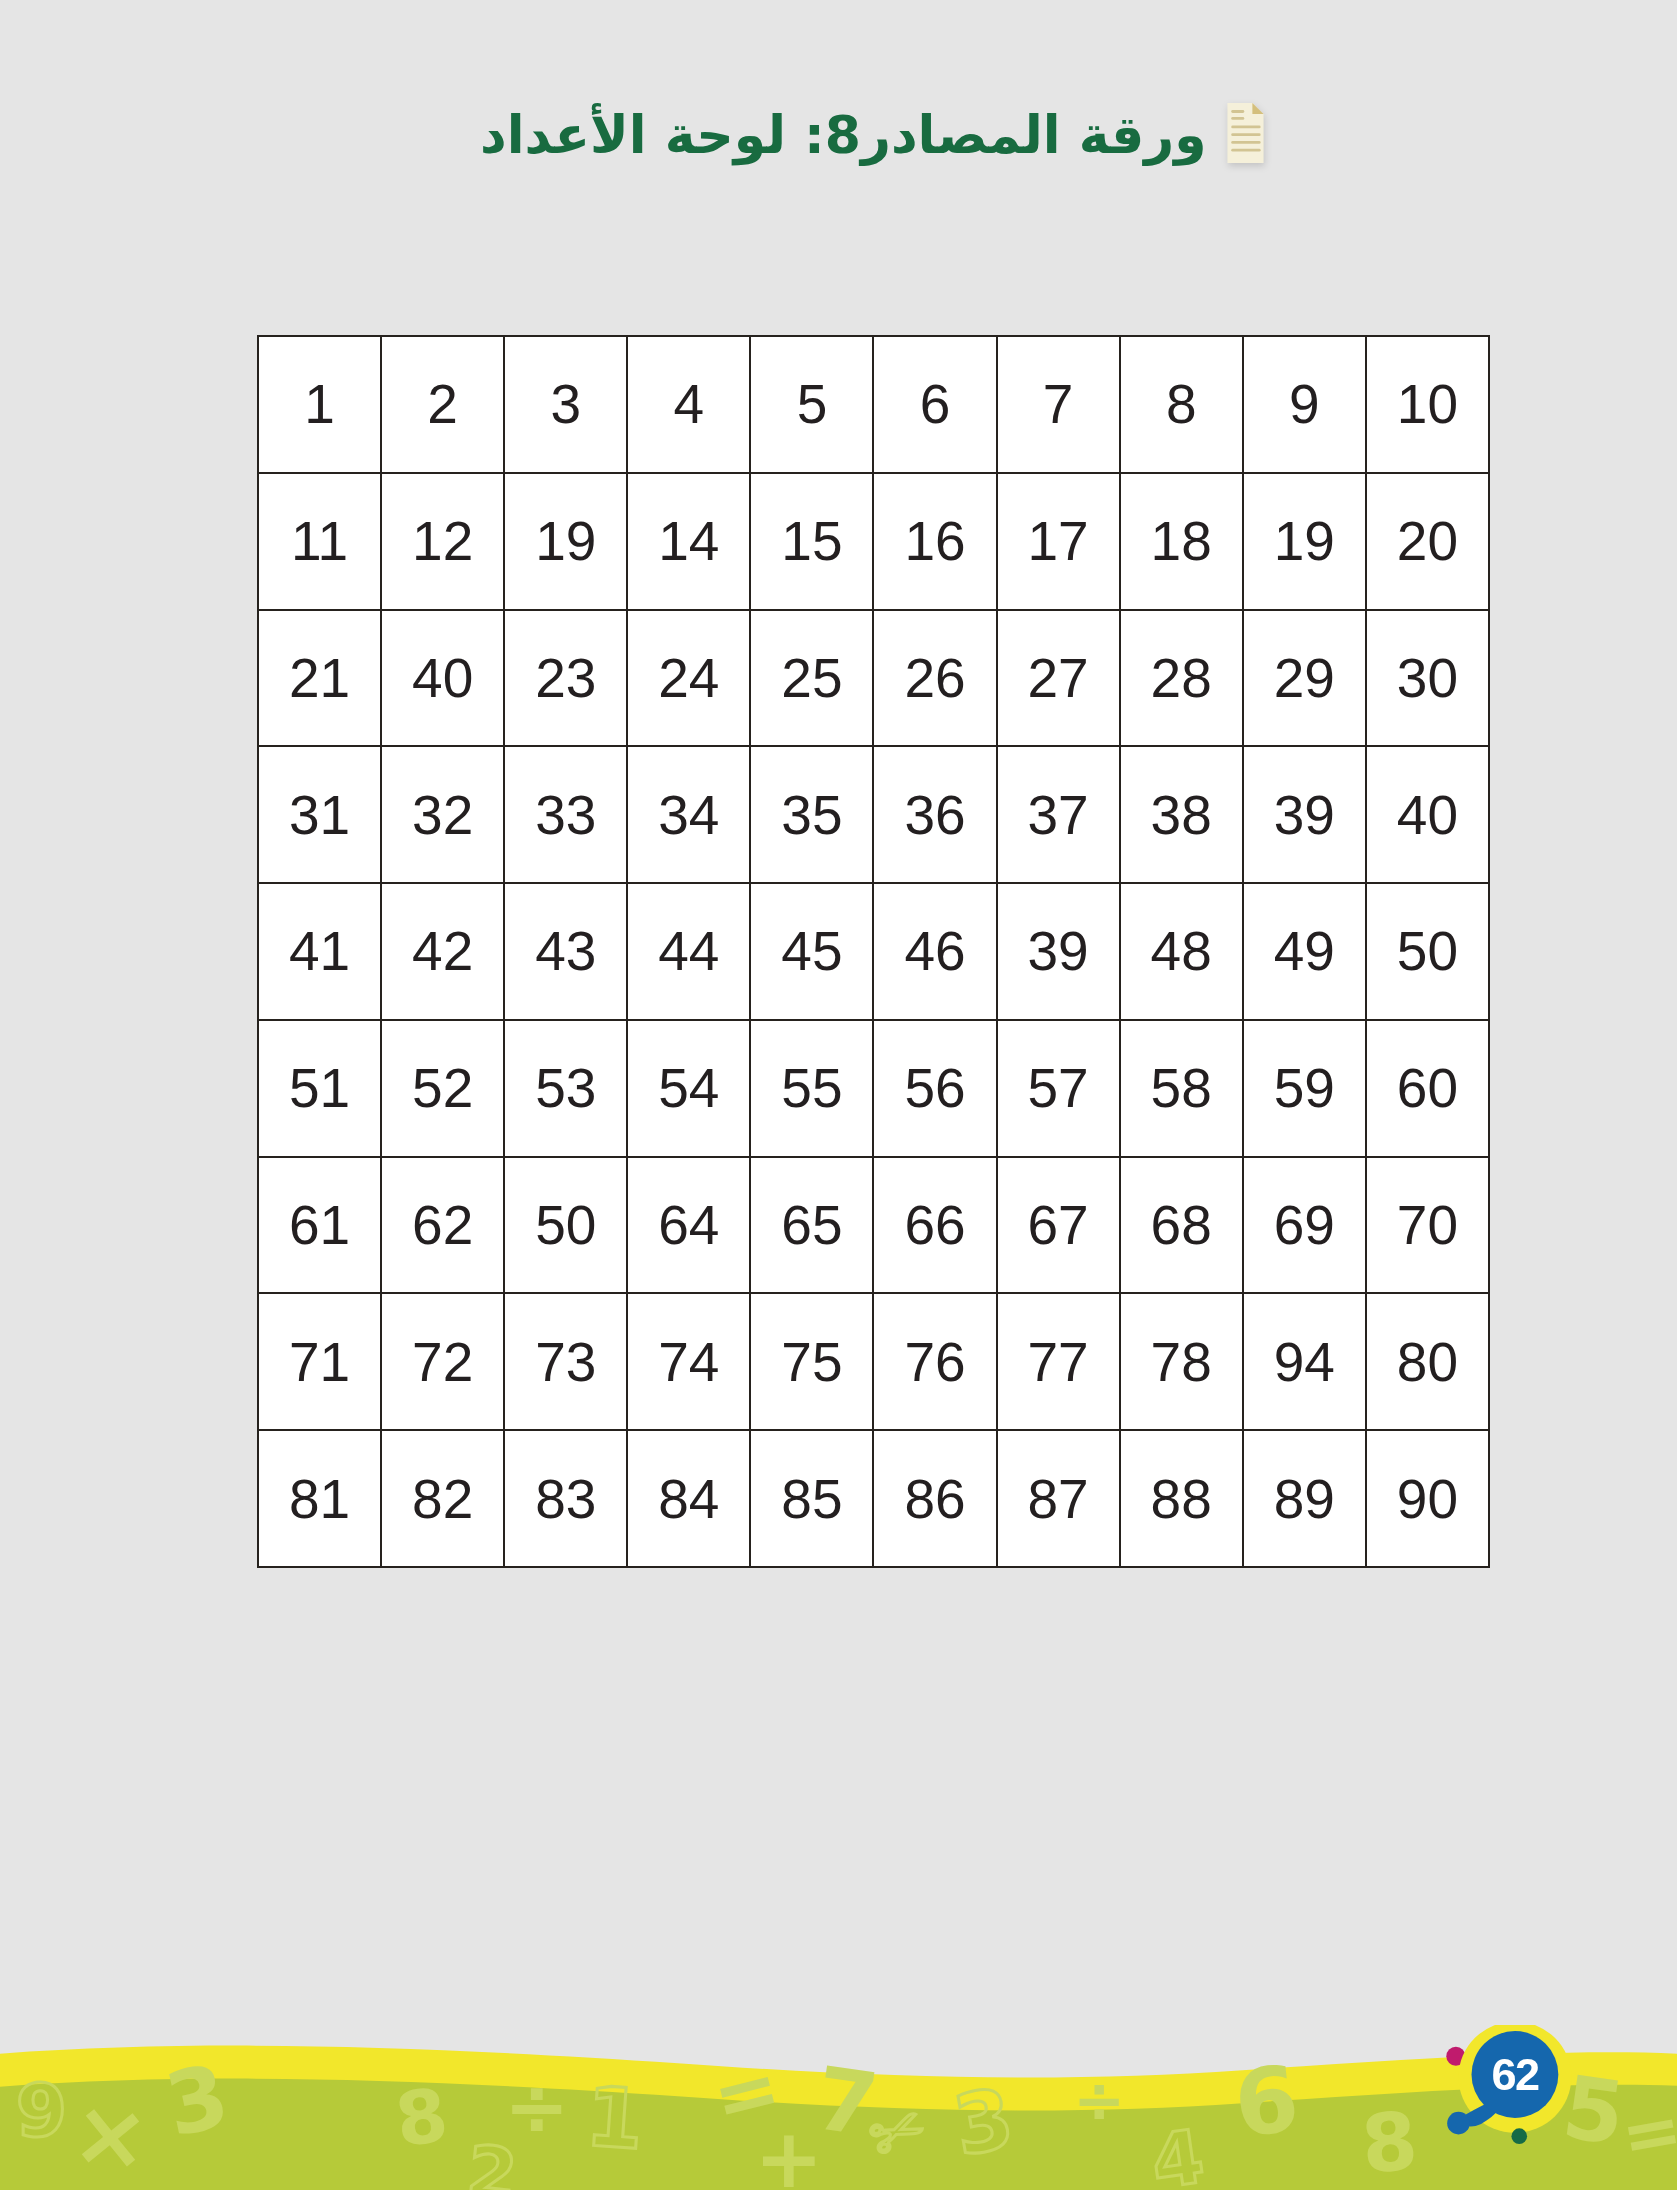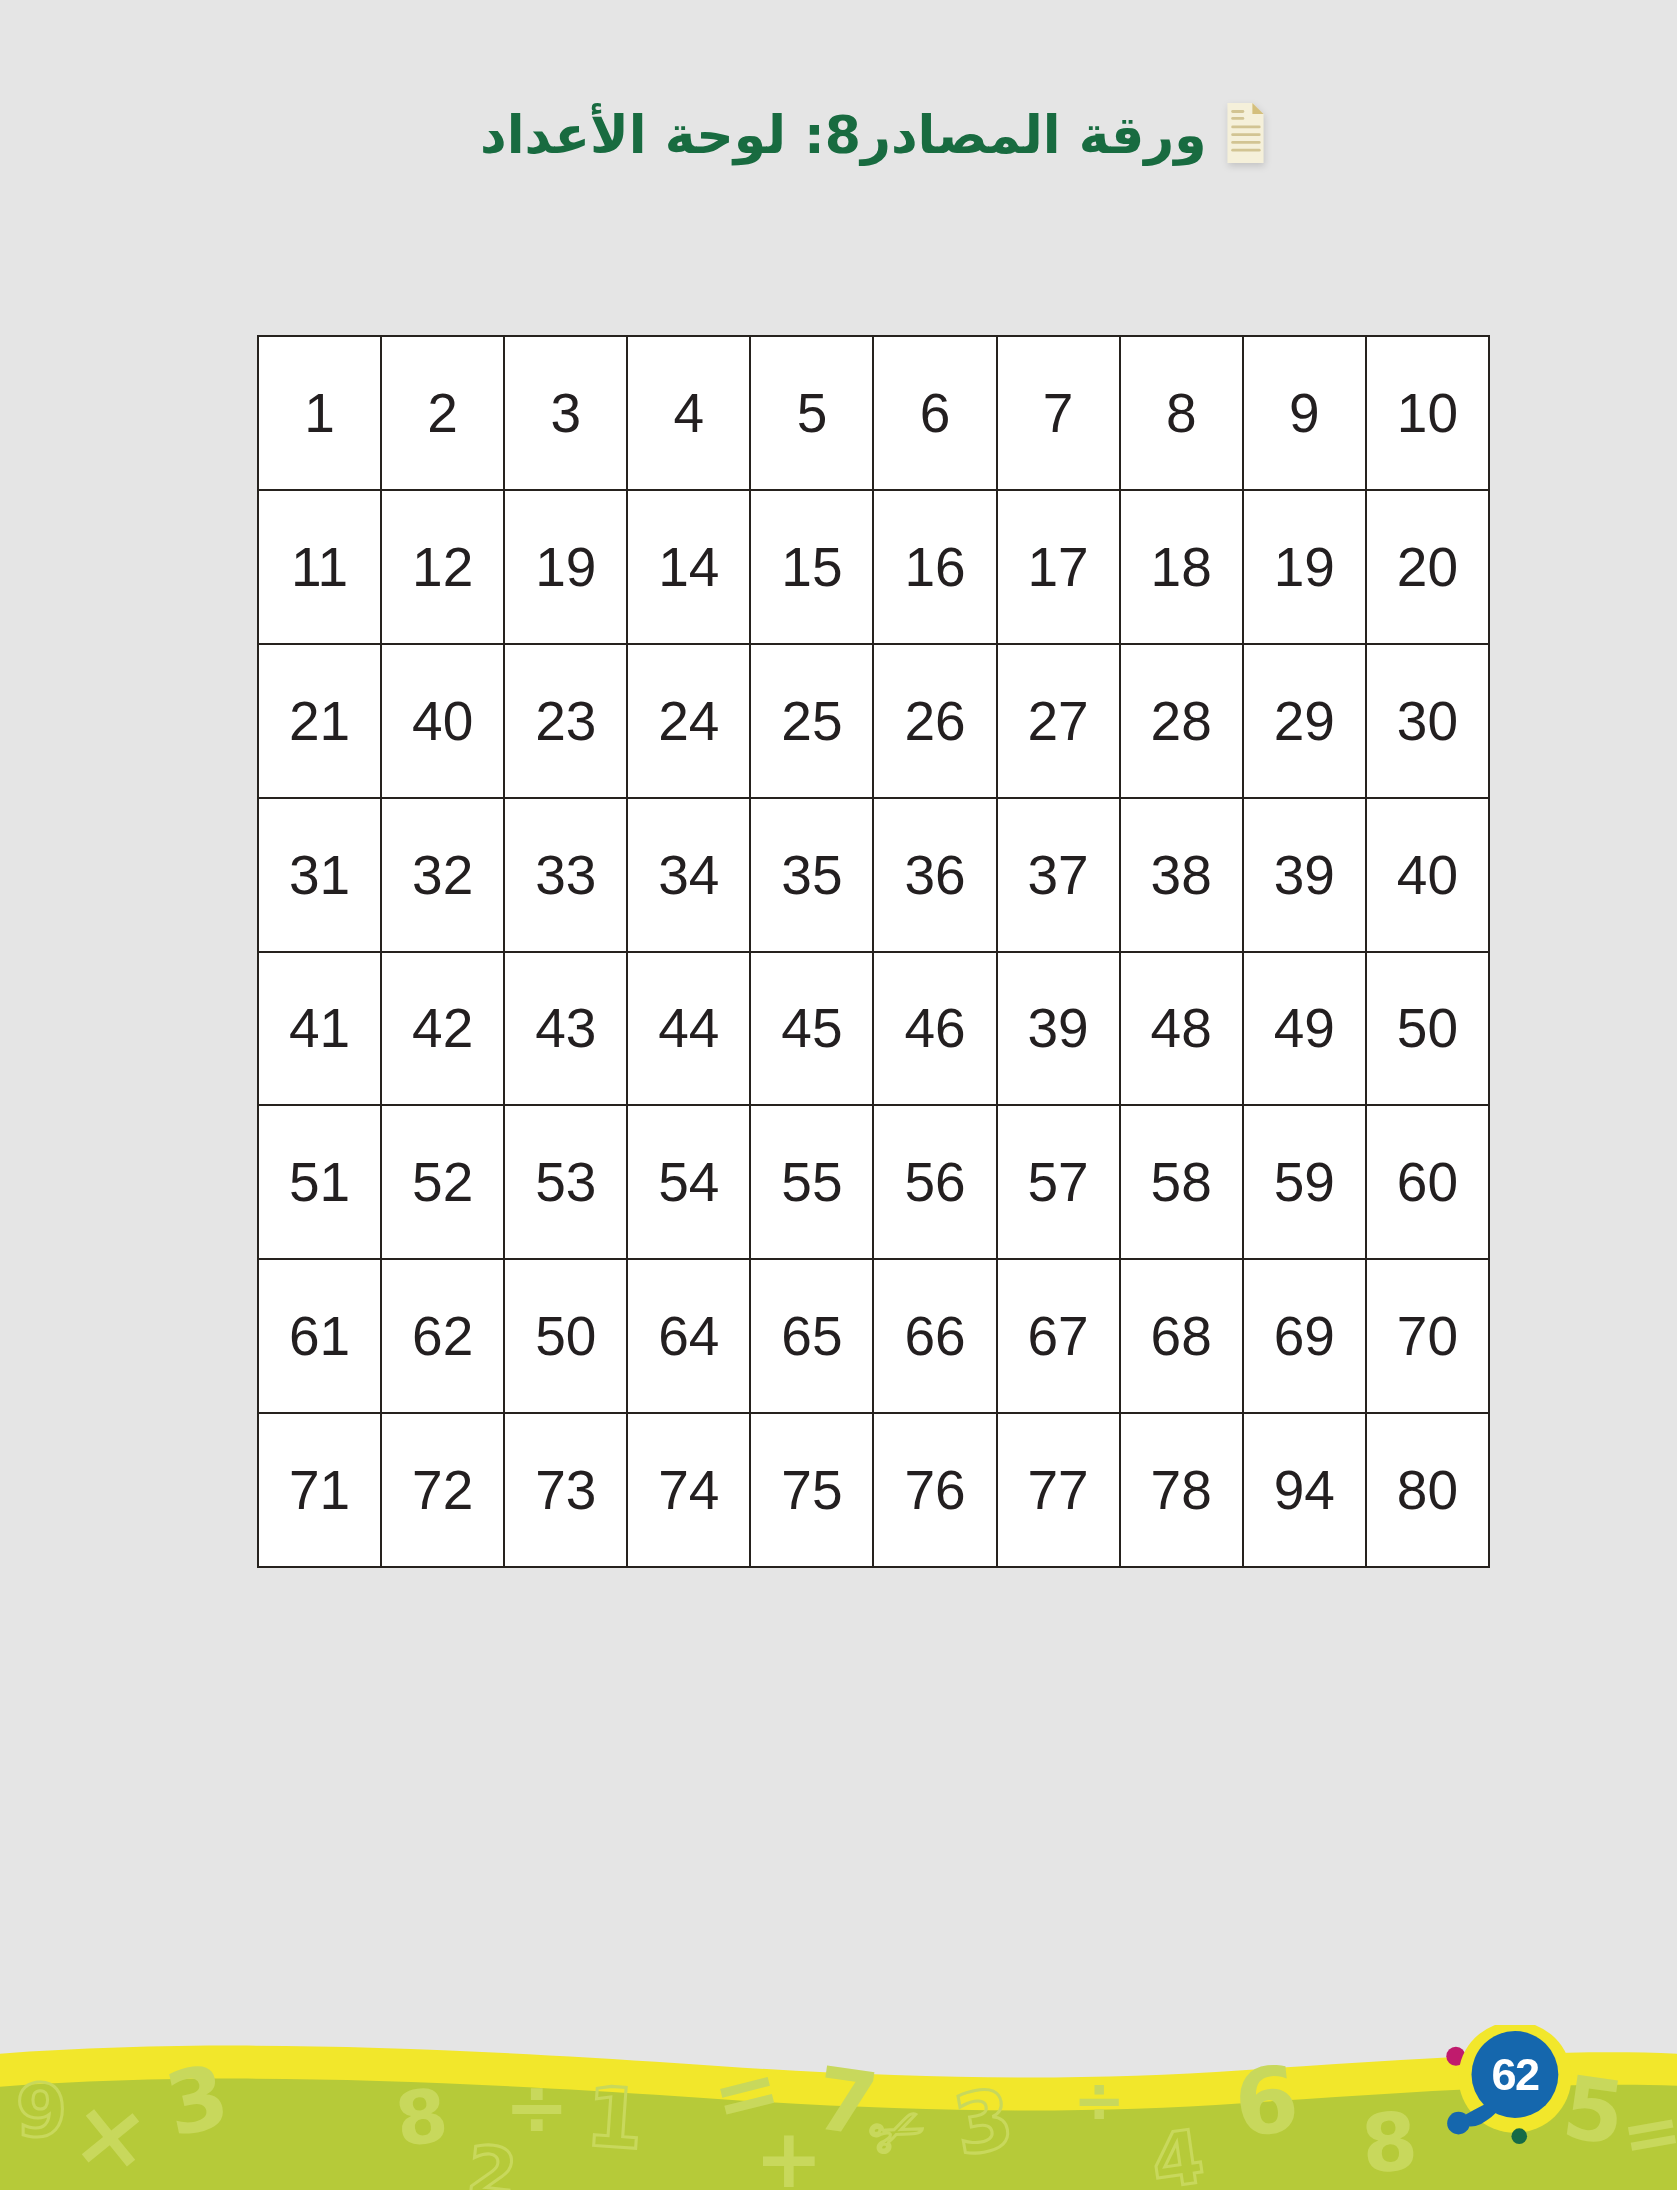--- a/index.html
+++ b/index.html
@@ -157,20 +157,32 @@
           <td>71</td>
           <td>72</td>
           <td>73</td>
           <td>74</td>
           <td>75</td>
           <td>76</td>
           <td>77</td>
           <td>78</td>
           <td>94</td>
           <td>80</td>
+        </tr>
+        <tr>
+          <td>81</td>
+          <td>82</td>
+          <td>83</td>
+          <td>84</td>
+          <td>85</td>
+          <td>86</td>
+          <td>87</td>
+          <td>88</td>
+          <td>89</td>
+          <td>90</td>
         </tr>
       </tbody>
   </table>
 
   <svg class="footer-svg" viewBox="0 0 1930 190" preserveAspectRatio="none">
     <path d="M0,33 C240,16 480,24 780,44 C1030,62 1230,66 1430,52 C1610,40 1790,27 1930,33 L1930,190 L0,190 Z" fill="#f2e72b"></path>
     <path d="M0,71 C240,54 480,62 780,82 C1030,100 1230,104 1430,90 C1610,78 1790,65 1930,70 L1930,190 L0,190 Z" fill="#b6ca39"></path>
     <g id="doodle-layer">
         <text x="0" y="0" transform="translate(18,128) rotate(0)" font-size="85" class="doodle" fill="none" stroke="#c8d85c" stroke-width="3.5">9</text>
         <text x="0" y="0" transform="translate(80,158) rotate(6)" font-size="105" class="doodle" fill="#c8d85c">×</text>

